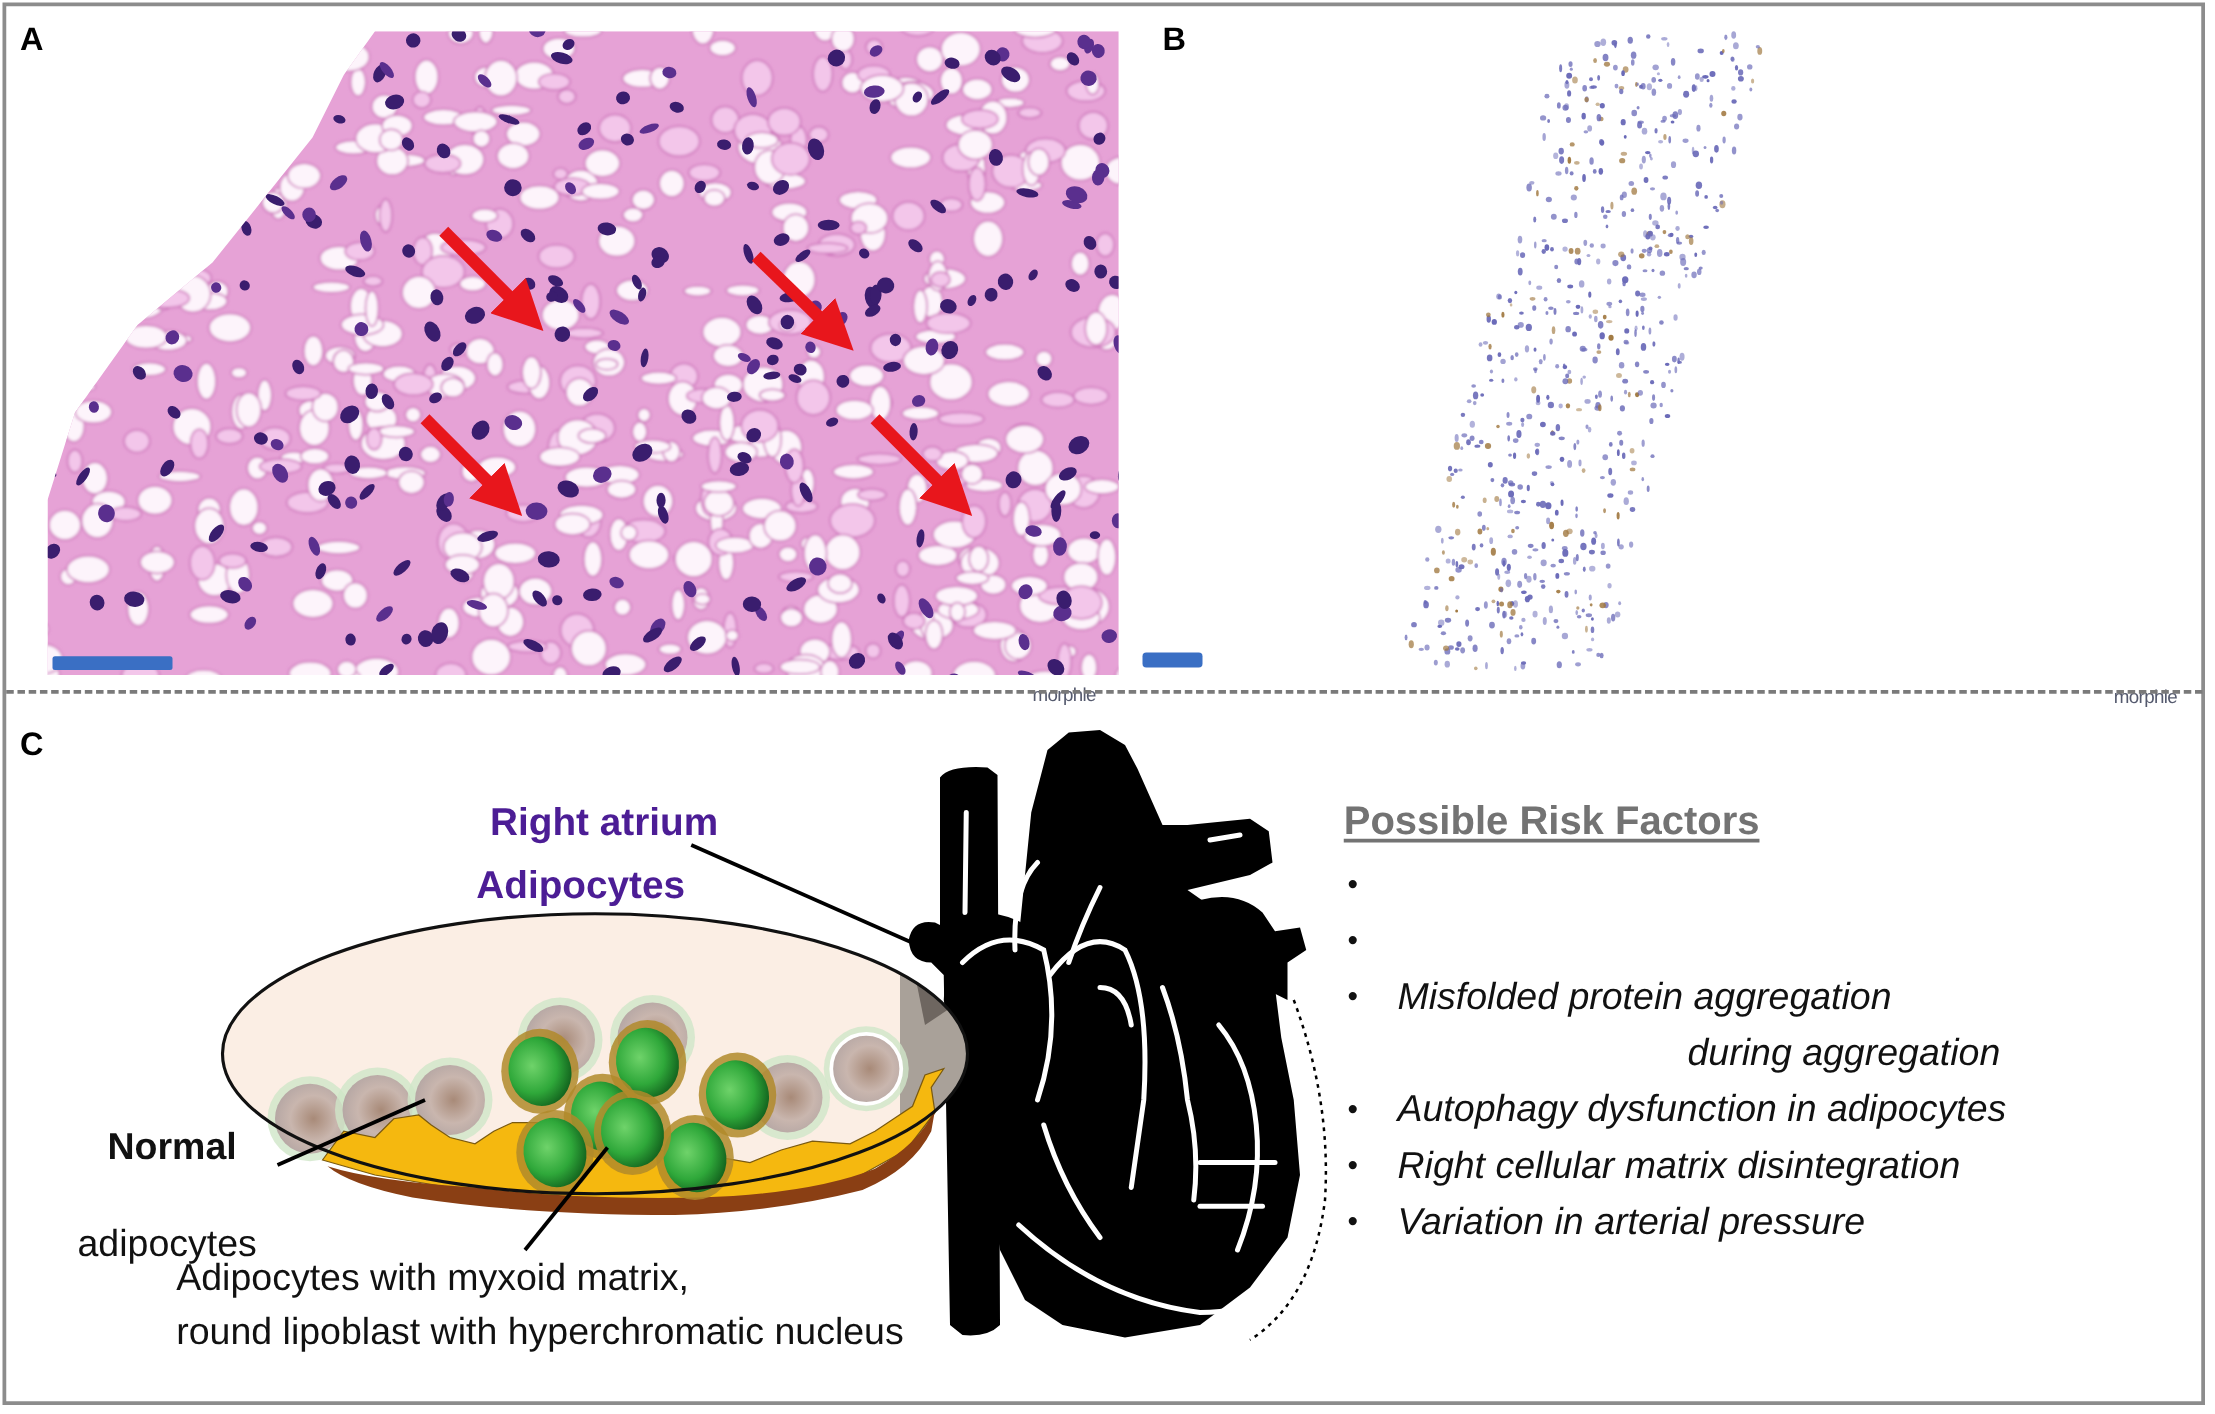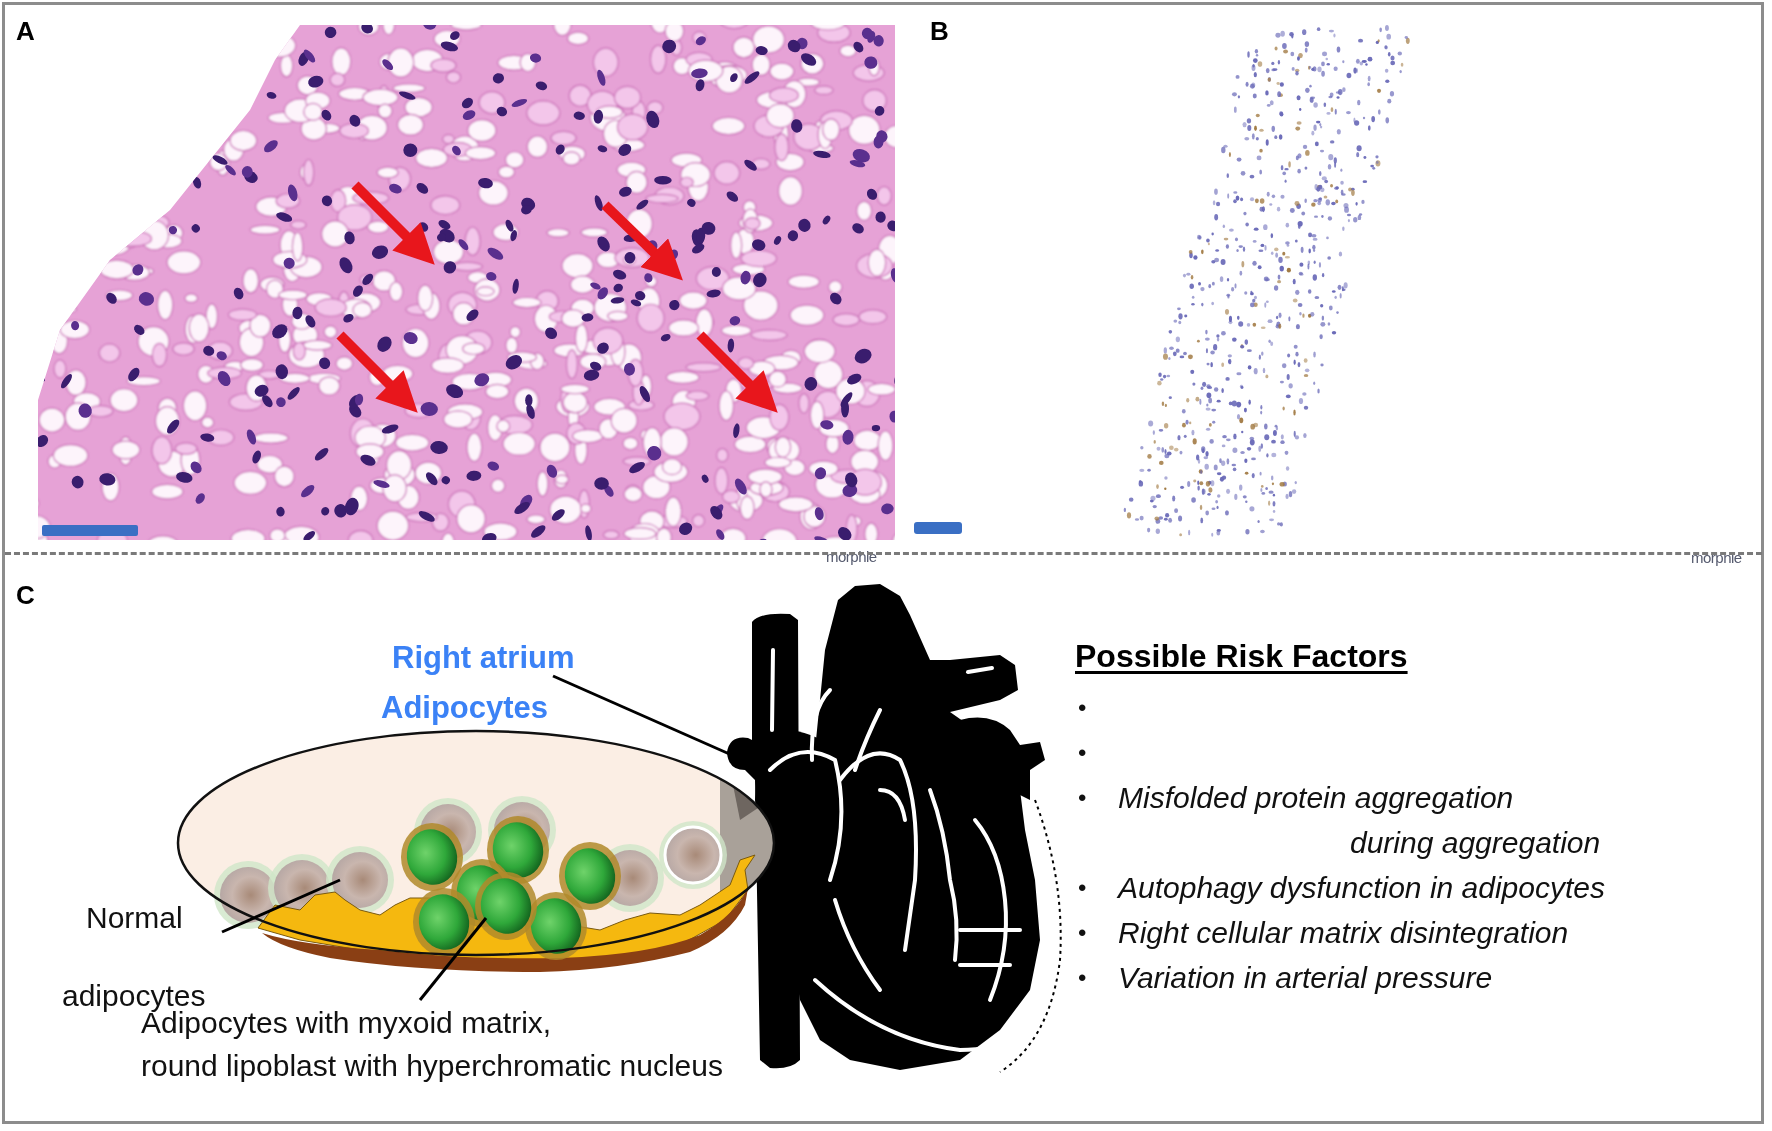--- a/index.html
+++ b/index.html
@@ -2,23 +2,23 @@
 <html><head>
 <meta charset="utf-8">
 <style>
   html,body{margin:0;padding:0;background:#fff;}
   body{width:1772px;height:1131px;position:relative;overflow:hidden;font-family:"Liberation Sans",sans-serif;}
   .frame{position:absolute;left:2px;top:2px;width:1762px;height:1122px;border:3px solid #8c8c8c;box-sizing:border-box;}
   .panel-label{position:absolute;font-family:"Liberation Sans",sans-serif;font-weight:bold;font-size:26px;color:#000;line-height:1;}
   .dash{position:absolute;left:5px;top:552px;width:1757px;height:0;border-top:3px dashed #7a7a7a;}
   .scalebar{position:absolute;background:#3a6fc4;border-radius:2px;}
   .watermark{position:absolute;font-family:"Liberation Sans",sans-serif;font-size:15px;color:#555a6e;letter-spacing:-0.5px;margin-top:36px;}
-  .label-bold{position:absolute;font-weight:bold;font-size:31px;color:#3b82f6;white-space:nowrap;}
+  .label-bold{position:absolute;font-weight:bold;font-size:31px;color:#4c1d95;white-space:nowrap;}
   .label-reg{position:absolute;font-size:30px;color:#111;white-space:nowrap;line-height:40px;}
-  .risk-title{position:absolute;left:1075px;top:638px;font-weight:bold;font-size:32px;text-decoration:underline;text-underline-offset:4px;text-decoration-thickness:3px;white-space:nowrap;color:#000000;}
+  .risk-title{position:absolute;left:1075px;top:638px;font-weight:bold;font-size:32px;text-decoration:underline;text-underline-offset:4px;text-decoration-thickness:3px;white-space:nowrap;color:#737373;}
   .risk-list{position:absolute;left:1075px;top:685px;margin:0;padding:0;list-style:none;}
   .risk-list li{position:relative;font-style:italic;font-size:30px;line-height:45px;height:45px;white-space:nowrap;color:#111;padding-left:43px;}
   .risk-list li .bullet{position:absolute;left:3px;top:0;font-style:normal;font-size:24px;}
   .risk-list li.cont{padding-left:275px;}
   svg{position:absolute;overflow:visible;}
 </style>
 </head>
 <body>
 
 <div class="frame"></div>
@@ -1592,21 +1592,21 @@
     </g>
   <ellipse cx="476" cy="843" rx="298" ry="112" fill="none" stroke="#111" stroke-width="2.5"></ellipse>
 
   <g stroke="#000" stroke-width="3" fill="none">
     <line x1="553" y1="676" x2="743" y2="760"></line>
     <line x1="222" y1="932" x2="340" y2="880"></line>
     <line x1="486" y1="918" x2="420" y2="1000"></line>
   </g>
 </svg>
 
-<div class="label-reg" style="left:86px;top:898px;">Normal</div>
+<div class="label-reg" style="left:86px;top:898px;font-weight:bold;">Normal</div>
 <div class="label-reg" style="left:62px;top:976px;">adipocytes</div>
 <div class="label-reg" style="left:141px;top:1003px;text-align:right;">Adipocytes with myxoid matrix,</div>
 <div class="label-reg" style="left:141px;top:1046px;">round lipoblast with hyperchromatic nucleus</div>
 
 <div class="risk-title">Possible Risk Factors</div>
 <ul class="risk-list">
   <li><span class="bullet">•</span></li>
   <li><span class="bullet">•</span></li>
   <li><span class="bullet">•</span><span>Misfolded protein aggregation</span></li>
   <li class="cont"><span>during aggregation</span></li>

